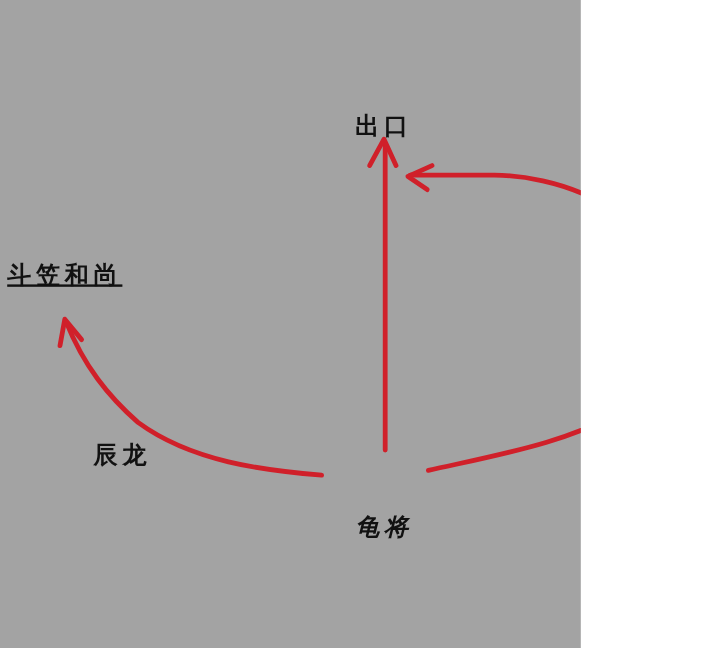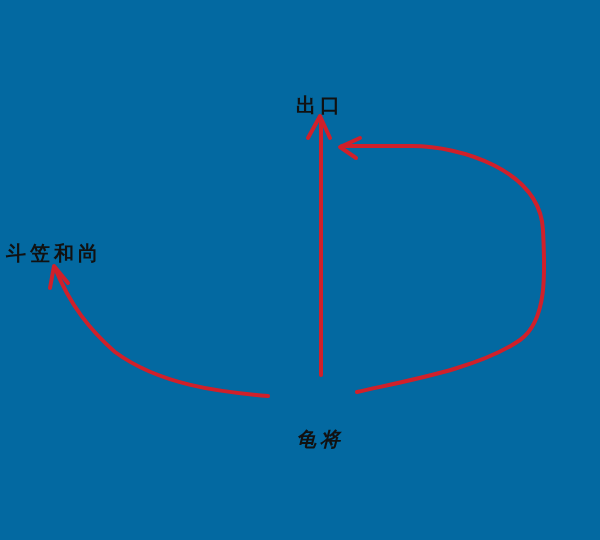--- a/index.html
+++ b/index.html
@@ -1,20 +1,20 @@
 <!DOCTYPE html>
 <html><head>
   <meta charset="utf-8">
   <style>
     html, body { margin: 0; padding: 0; background: #ffffff; }
     #canvas {
       position: relative;
-      width: 600px;
+      width: 484px;
       height: 540px;
-      background: #0369a1;
+      background: #a3a3a3;
       overflow: hidden;
     }
     svg.paths { position: absolute; left: 0; top: 0; }
     .label {
       position: absolute;
       font-family: "DejaVu Sans", sans-serif;
       font-size: 20px;
       color: #111111;
       letter-spacing: 4px;
       white-space: nowrap;
@@ -34,16 +34,17 @@
 
       <path d="M268 396 C 220 392, 160 385, 115 352 C 90 330, 70 305, 55 268"></path>
       <path d="M50 288 L54 266 L68 283"></path>
 
       <path d="M357 392 C 410 380, 480 368, 520 340 C 548 320, 545 270, 543 230 C 540 170, 460 146, 412 146 L342 146"></path>
       <path d="M360 138 L340 147 L356 158"></path>
     </g>
   </svg>
 
   <span class="label" style="left:296px; top:92px;">出口</span>
-  <span class="label" style="left:6px; top:240px;">斗笠和尚</span>
+  <span class="label" style="left:6px; top:216px;text-decoration:underline;">斗笠和尚</span>
+  <span class="label" style="left:78px; top:366px;">辰龙</span>
   <span class="label" style="left:296px; top:426px;font-style:italic;">龟将</span>
 
 </div>
 
 </body></html>

